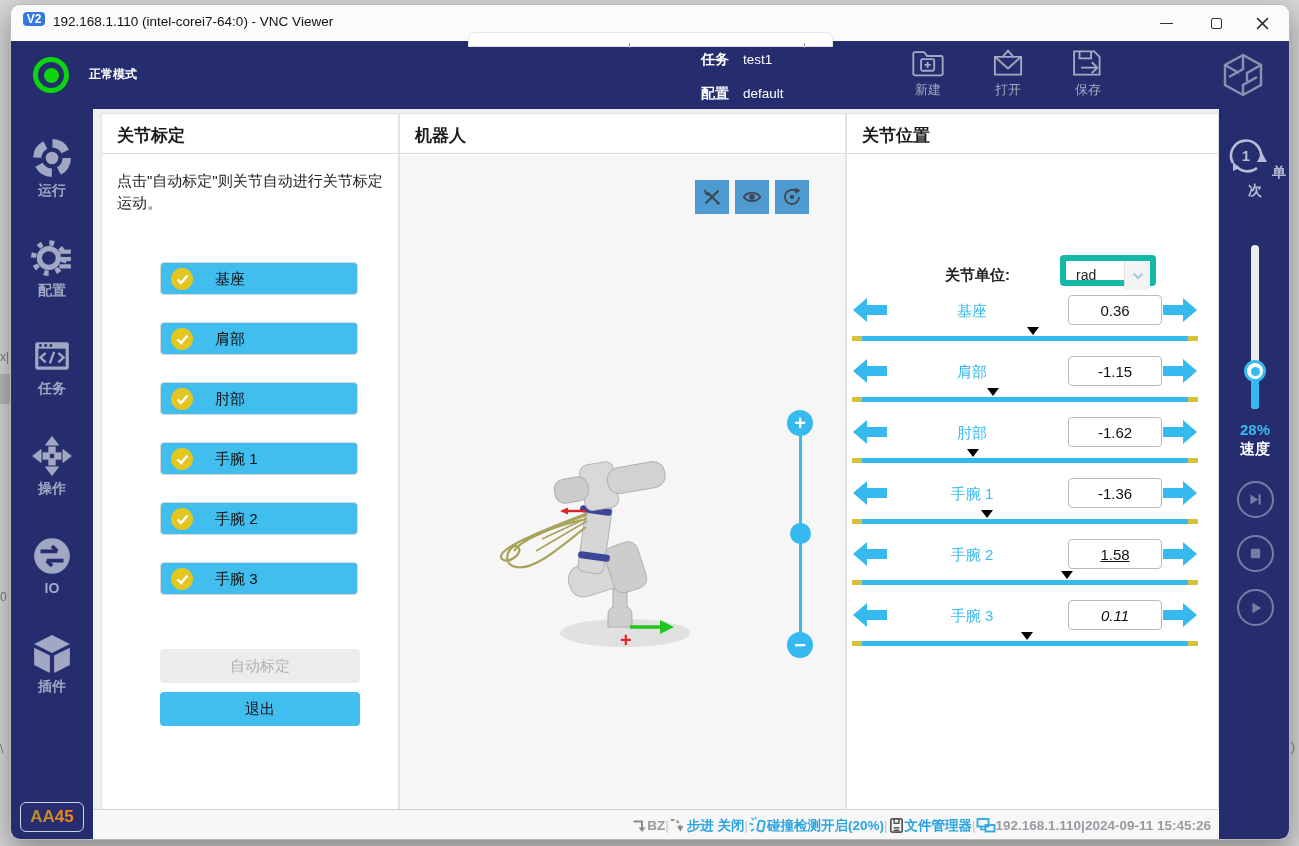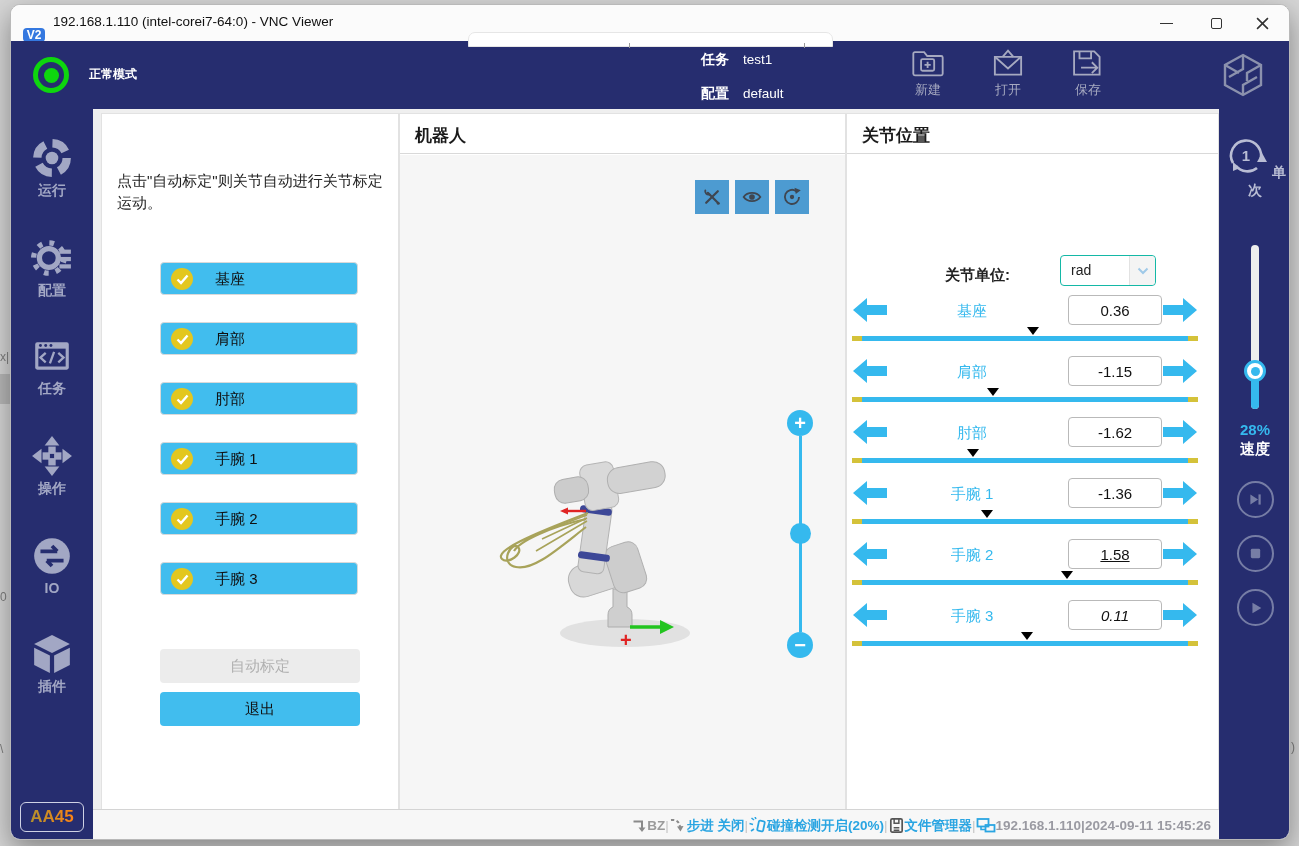--- a/index.html
+++ b/index.html
@@ -10,21 +10,21 @@
   .desk-bar{position:absolute;left:0;top:374px;width:10px;height:30px;background:#b8b8b8;}
   .desk-txt{position:absolute;color:#7e7e7e;font-size:12px;}
 
   
   #window{position:absolute;left:10px;top:4px;width:1280px;height:836px;background:#fff;
           border-radius:10px;box-shadow:0 10px 28px rgba(0,0,0,.38);overflow:hidden;border:1px solid #b9b9b9;}
 
   
   #titlebar{position:absolute;left:0;top:0;width:100%;height:36px;background:#fbfbfb;}
   .vnc-badge{position:absolute;left:12px;top:7px;width:22px;height:14px;background:#3478e0;border-radius:4px;
-             color:#fff;font-weight:bold;font-size:12px;display:flex;align-items:center;justify-content:center;margin-top:16px;}
+             color:#fff;font-weight:bold;font-size:12px;display:flex;align-items:center;justify-content:center;}
   .win-title{position:absolute;left:42px;top:9px;font-size:13.5px;color:#111;}
   .winbtn{position:absolute;top:0;width:46px;height:36px;display:flex;align-items:center;justify-content:center;}
   .min-glyph{width:13px;height:0;border-top:1.6px solid #333;}
   .max-glyph{width:11px;height:11px;border:1.6px solid #333;border-radius:2px;}
 
   
   #header{position:absolute;left:0;top:36px;width:100%;height:68px;background:#262d6f;}
   .status-dot{position:absolute;left:22px;top:16px;width:36px;height:36px;border-radius:50%;
               border:5px solid #0ed60e;display:flex;align-items:center;justify-content:center;}
   .status-dot i{width:15px;height:15px;border-radius:50%;background:#0ed60e;}
@@ -77,21 +77,21 @@
   
   .robot-body{position:absolute;left:0;top:41px;right:0;bottom:0;background:#f6f6f6;}
   .tool-btn{position:absolute;top:25px;width:34px;height:34px;background:#4d9bd1;display:flex;align-items:center;justify-content:center;}
   .zoom-plus,.zoom-minus{position:absolute;left:387px;width:26px;height:26px;border-radius:50%;background:#35b9ee;
         color:#fff;font-size:20px;font-weight:bold;display:flex;align-items:center;justify-content:center;line-height:1;}
   .zoom-track{position:absolute;left:399px;top:281px;width:3px;height:196px;background:#35b9ee;}
   .zoom-handle{position:absolute;left:390px;top:368px;width:21px;height:21px;border-radius:50%;background:#35b9ee;}
 
   
   .unit-lbl{position:absolute;left:98px;top:152px;font-size:15px;font-weight:bold;color:#222;}
-  .unit-dd{position:absolute;left:213px;top:141px;width:96px;height:31px;background:#fff;border:1px solid #14b8a6;border-radius:4px;}
+  .unit-dd{position:absolute;left:213px;top:141px;width:96px;height:31px;background:#fff;border:6px solid #14b8a6;border-radius:4px;}
   .unit-dd .val{position:absolute;left:10px;top:6px;font-size:14px;color:#222;}
   .unit-dd .chev{position:absolute;right:0px;top:0;width:26px;height:29px;background:#f4f4f4;border-left:1px solid #e2e2e2;
                  border-radius:0 4px 4px 0;display:flex;align-items:center;justify-content:center;}
   .jrow-arrow{position:absolute;width:34px;height:28px;}
   .jrow-label{position:absolute;left:70px;width:110px;text-align:center;font-size:15px;color:#35b9ee;}
   .jrow-input{position:absolute;left:221px;width:94px;height:30px;background:#fff;border:1px solid #b9b9b9;border-radius:4px;
               font-size:15px;color:#111;display:flex;align-items:center;justify-content:center;}
   .jslider{position:absolute;left:5px;width:346px;height:5px;background:#35b9ee;}
   .jslider .capL,.jslider .capR{position:absolute;top:0;width:10px;height:5px;background:#d4c23a;}
   .jslider .capL{left:0}.jslider .capR{right:0}
@@ -250,20 +250,23 @@
         <span>插件</span>
       </div>
       <div class="aa-badge">
           <span>AA45</span>
         </div>
     </div>
 
     <div id="main">
 
       <div class="panel" style="left:8px;width:298px;">
+        <div class="panel-h">
+            <span>关节标定</span>
+          </div>
         <div class="cal-desc">点击"自动标定"则关节自动进行关节标定运动。</div>
 
         <div class="cal-btn" style="top:148px;">
           <div class="cal-check">
               <svg width="13" height="11" viewBox="0 0 13 11">
                 <path d="M1.5 5.5 L5 9 L11.5 1.5" stroke="#fff" stroke-width="2.4" fill="none"></path>
               </svg>
             </div>
           <div class="cal-label">基座</div>
         </div>

